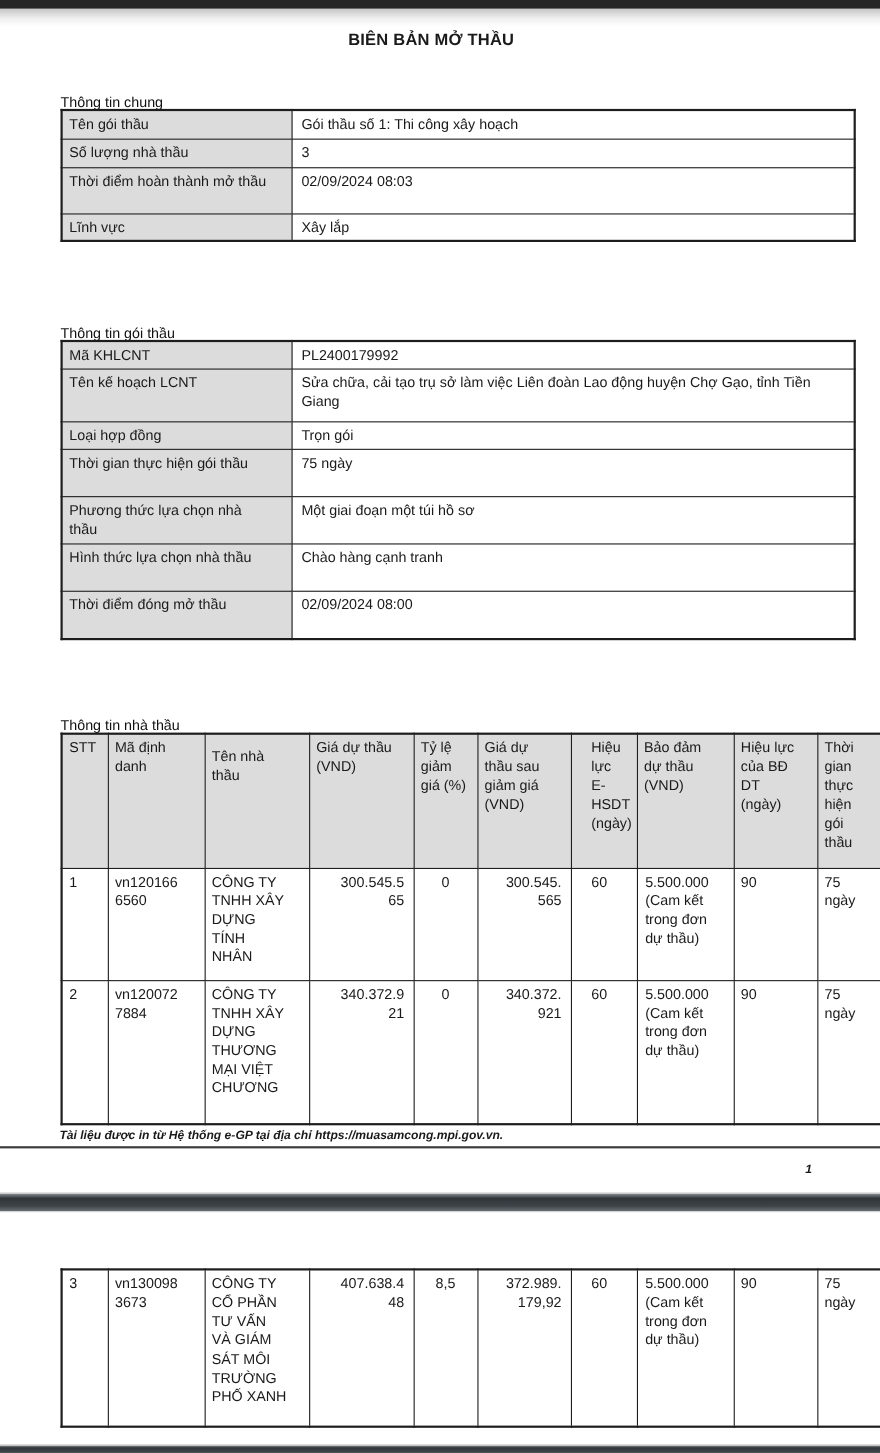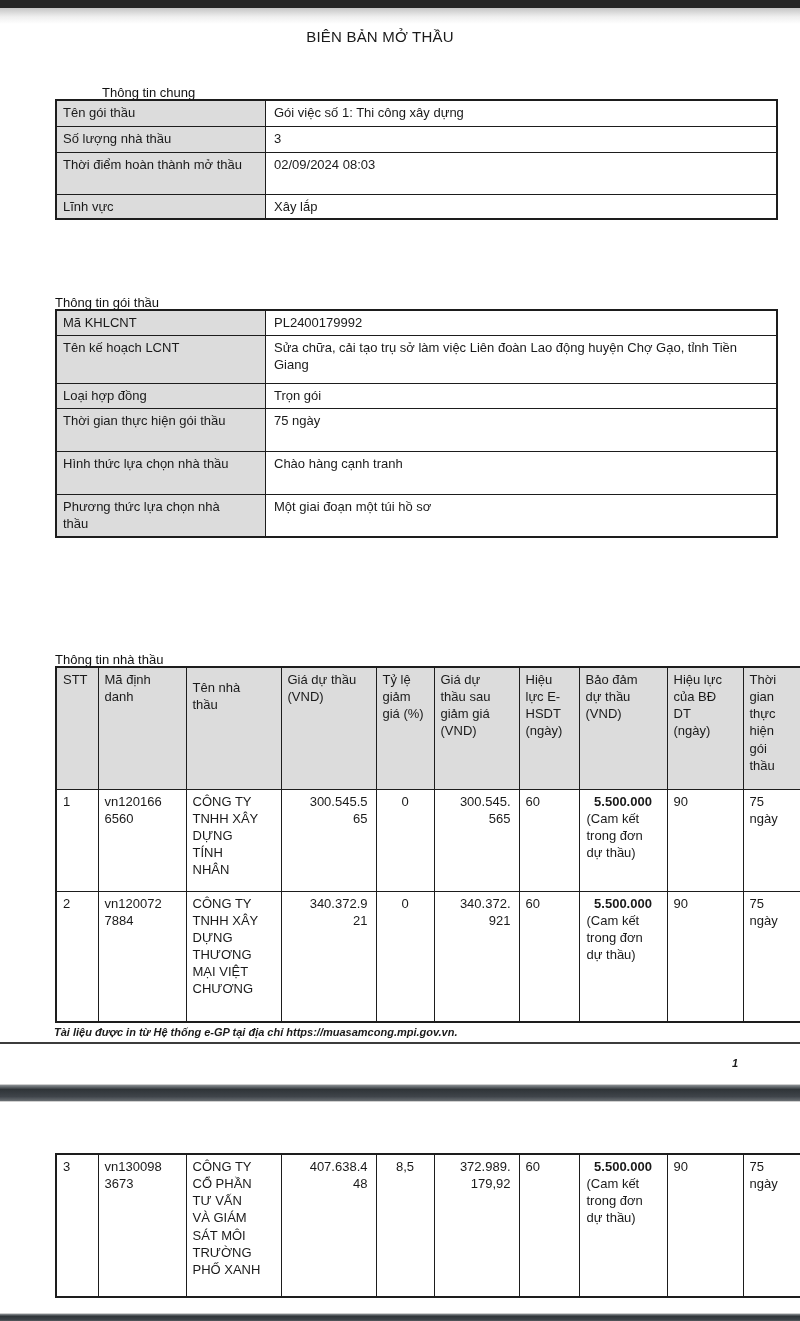--- a/index.html
+++ b/index.html
@@ -13,23 +13,23 @@
   .top-bar{position:absolute;left:0;top:0;width:800px;height:8px;background:#262626;}
   .top-shade{position:absolute;left:0;top:8px;width:800px;height:16px;
     background:linear-gradient(180deg,#c6c6c6 0%,#efefef 55%,#ffffff 100%);}
   .page-separator{position:absolute;left:0;width:800px;height:16px;
     border-top:1px solid #cfcfcf;border-bottom:1px solid #cfcfcf;
     background:linear-gradient(180deg,#8a8f93 0%,#2f3438 28%,#3f444a 72%,#6a6f73 100%);}
   .sep-mid{top:1084px;}
   .sep-bottom{top:1313px;height:8px;}
   
   .doc-title{position:absolute;left:0;top:27px;width:760px;text-align:center;
-    font-weight:normal;font-size:15px;letter-spacing:.2px;}
+    font-weight:bold;font-size:15px;letter-spacing:.2px;padding-left:12px;}
   .section-heading{position:absolute;left:55px;font-size:13px;color:#111;}
-  .h1{top:84px;margin-left:47px;} .h2{top:294px;} .h3{top:651px;}
+  .h1{top:84px;} .h2{top:294px;} .h3{top:651px;}
   
   table{border-collapse:collapse;table-layout:fixed;}
   .info-table{position:absolute;left:55px;width:723px;border:2px solid #1d1d1d;}
   .info-table td{border:1.5px solid #1d1d1d;vertical-align:top;}
   .info-table td.lbl{width:180px;background:#dcdcdc;padding:3px 22px 3px 6px;}
   .info-table td.val{padding:3px 10px 3px 8px;}
   .t1{top:99px;} .t2{top:309px;}
   
   .bid-table{position:absolute;left:55px;width:771px;border:2px solid #1d1d1d;}
   .bid-table th,.bid-table td{border:1.5px solid #1d1d1d;vertical-align:top;
@@ -39,23 +39,23 @@
   col.c-stt{width:42px;}  col.c-id{width:88px;}  col.c-name{width:95px;}
   col.c-price{width:95px;}col.c-pct{width:58px;} col.c-after{width:85px;}
   col.c-ehsdt{width:60px;}col.c-guar{width:88px;}col.c-bd{width:76px;}
   col.c-dur{width:84px;}
   th.c-stt,td.c-stt{padding:3px 6px;margin-top:40px;}
   th.c-id{padding:3px 6px;} td.c-id{padding:3px 17px 3px 6px;word-break:break-all;}
   th.c-name{padding:11px 20px 3px 6px;} td.c-name{padding:3px 20px 3px 6px;}
   th.c-price{padding:3px 18px 3px 6px;} td.c-price{padding:3px 8px 3px 22px;text-align:right;word-break:break-all;}
   th.c-pct{padding:3px 6px;} td.c-pct{padding:3px 6px;text-align:center;}
   th.c-after{padding:3px 24px 3px 6px;} td.c-after{padding:3px 8px 3px 20px;text-align:right;word-break:break-all;}
-  th.c-ehsdt,td.c-ehsdt{padding:3px 6px;}
+  th.c-ehsdt,td.c-ehsdt{padding:3px 18px;}
   th.c-guar{padding:3px 14px 3px 6px;} td.c-guar{padding:3px 7px;}
-  td.c-guar .amount{text-align:center;font-weight:bold;}
+  td.c-guar .amount{text-align:left;}
   td.c-guar .note{display:inline-block;width:60px;text-align:left;}
   th.c-bd{padding:3px 14px 3px 6px;} td.c-bd{padding:3px 6px;}
   th.c-dur,td.c-dur{padding:3px 34px 3px 6px;}
   
   .footer-rule{position:absolute;left:0;top:1042px;width:800px;height:2px;background:#3c3c3c;}
   .footer-note{position:absolute;left:54px;top:1025px;width:600px;
     font-size:11px;font-style:italic;font-weight:bold;}
   .footer-page{position:absolute;left:720px;top:1056px;width:30px;
     font-size:11px;font-style:italic;font-weight:bold;text-align:center;}
 </style>
@@ -67,21 +67,21 @@
   <div class="top-bar"></div>
   <div class="top-shade"></div>
 
   <div class="doc-title">BIÊN BẢN MỞ THẦU</div>
 
   <div class="section-heading h1">Thông tin chung</div>
   <table class="info-table t1">
     <tbody>
       <tr style="height:26px">
         <td class="lbl">Tên gói thầu</td>
-        <td class="val">Gói việc số 1: Thi công xây dựng</td>
+        <td class="val">Gói thầu số 1: Thi công xây hoạch</td>
       </tr>
       <tr style="height:26px">
         <td class="lbl">Số lượng nhà thầu</td>
         <td class="val">3</td>
       </tr>
       <tr style="height:42px">
         <td class="lbl">Thời điểm hoàn thành mở thầu</td>
         <td class="val">02/09/2024 08:03</td>
       </tr>
       <tr style="height:25px">
@@ -104,26 +104,30 @@
       </tr>
       <tr style="height:25px">
         <td class="lbl">Loại hợp đồng</td>
         <td class="val">Trọn gói</td>
       </tr>
       <tr style="height:43px">
         <td class="lbl">Thời gian thực hiện gói thầu</td>
         <td class="val">75 ngày</td>
       </tr>
       <tr style="height:43px">
+        <td class="lbl">Phương thức lựa chọn nhà thầu</td>
+        <td class="val">Một giai đoạn một túi hồ sơ</td>
+      </tr>
+      <tr style="height:43px">
         <td class="lbl">Hình thức lựa chọn nhà thầu</td>
         <td class="val">Chào hàng cạnh tranh</td>
       </tr>
-      <tr style="height:43px">
-        <td class="lbl">Phương thức lựa chọn nhà thầu</td>
-        <td class="val">Một giai đoạn một túi hồ sơ</td>
+      <tr style="height:44px">
+        <td class="lbl">Thời điểm đóng mở thầu</td>
+        <td class="val">02/09/2024 08:00</td>
       </tr>
     </tbody>
   </table>
 
   <div class="section-heading h3">Thông tin nhà thầu</div>
   <table class="bid-table t3">
     <colgroup>
       <col class="c-stt">
         <col class="c-id">
         <col class="c-name">

